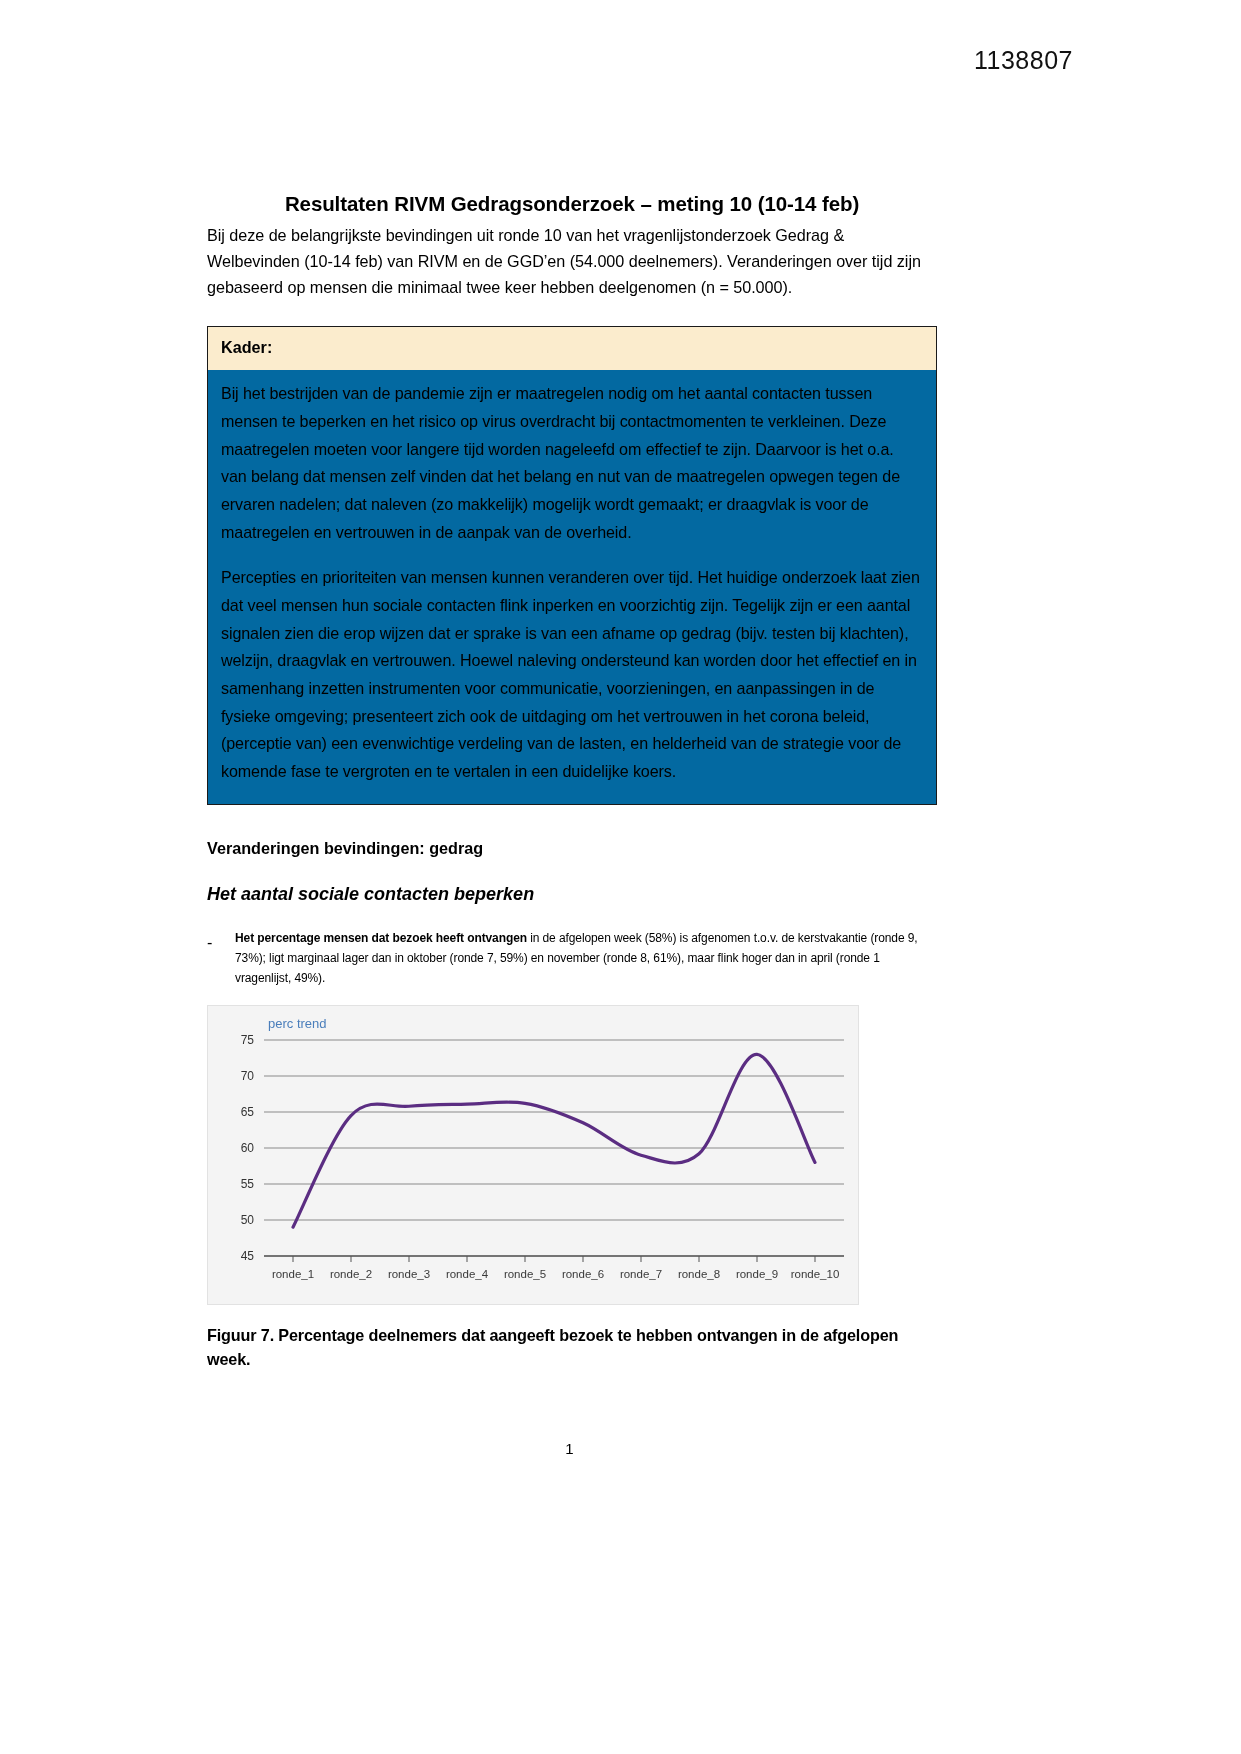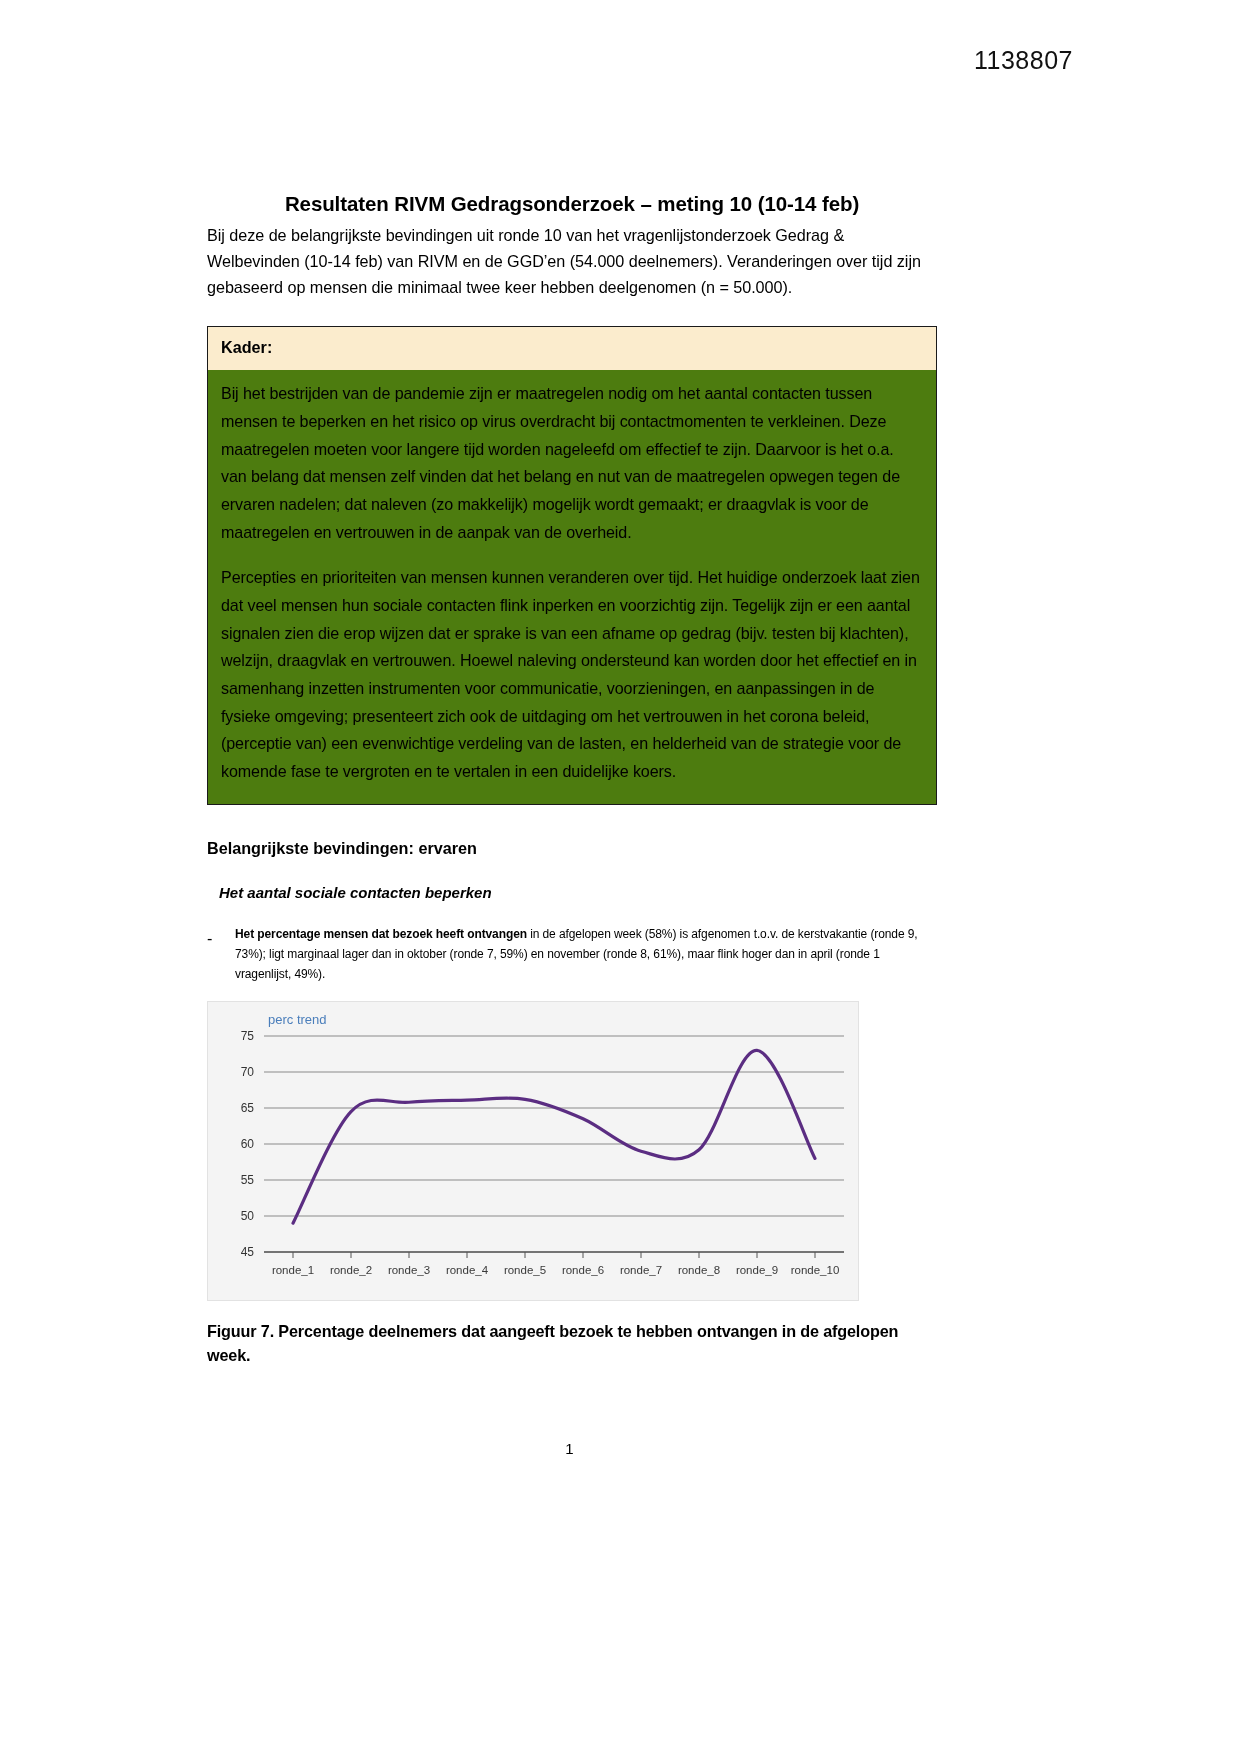--- a/index.html
+++ b/index.html
@@ -62,21 +62,21 @@
     line-height: 1.62;
     margin: 0 0 26px 0;
     text-align: left;
     letter-spacing: -0.05px;
   }
 
   
   .kader-box {
     border: 1.6px solid #1a1a1a;
     margin: 12px 0 34px 0;
-    background: #4d7c0f;
+    background: #0369a1;
   }
   .kader-head {
     background: #fbeccd;
     padding: 11px 13px 13px 13px;
     font-size: 16.2px;
     font-weight: bold;
   }
   .kader-body {
     padding: 10px 13px 16px 13px;
   }
@@ -88,24 +88,24 @@
   }
   .kader-body p:last-child { margin-bottom: 2px; }
 
   
   h2.section-head {
     font-size: 16.2px;
     font-weight: bold;
     margin: 0 0 26px 0;
   }
   h3.sub-head {
-    font-size: 15px;
+    font-size: 18px;
     font-weight: bold;
     font-style: italic;
-    margin: 0 0 24px 12px;
+    margin: 0 0 24px 0;
   }
 
   
   .bullet {
     display: flex;
     margin: 0 0 16px 0;
   }
   .bullet .dash {
     width: 28px;
     flex: 0 0 28px;
@@ -162,21 +162,21 @@
     <p class="body-par">Bij deze de belangrijkste bevindingen uit ronde 10 van het vragenlijstonderzoek Gedrag &amp; Welbevinden (10-14 feb) van RIVM en de GGD’en (54.000 deelnemers). Veranderingen over tijd zijn gebaseerd op mensen die minimaal twee keer hebben deelgenomen (n = 50.000).</p>
 
     <div class="kader-box">
       <div class="kader-head">Kader:</div>
       <div class="kader-body">
         <p>Bij het bestrijden van de pandemie zijn er maatregelen nodig om het aantal contacten tussen mensen te beperken en het risico op virus overdracht bij contactmomenten te verkleinen. Deze maatregelen moeten voor langere tijd worden nageleefd om effectief te zijn. Daarvoor is het o.a. van belang dat mensen zelf vinden dat het belang en nut van de maatregelen opwegen tegen de ervaren nadelen; dat naleven (zo makkelijk) mogelijk wordt gemaakt; er draagvlak is voor de maatregelen en vertrouwen in de aanpak van de overheid.</p>
         <p>Percepties en prioriteiten van mensen kunnen veranderen over tijd. Het huidige onderzoek laat zien dat veel mensen hun sociale contacten flink inperken en voorzichtig zijn. Tegelijk zijn er een aantal signalen zien die erop wijzen dat er sprake is van een afname op gedrag (bijv. testen bij klachten), welzijn, draagvlak en vertrouwen. Hoewel naleving ondersteund kan worden door het effectief en in samenhang inzetten instrumenten voor communicatie, voorzieningen, en aanpassingen in de fysieke omgeving; presenteert zich ook de uitdaging om het vertrouwen in het corona beleid, (perceptie van) een evenwichtige verdeling van de lasten, en helderheid van de strategie voor de komende fase te vergroten en te vertalen in een duidelijke koers.</p>
       </div>
     </div>
 
-    <h2 class="section-head">Belangrijkste bevindingen: ervaren</h2>
+    <h2 class="section-head">Veranderingen bevindingen: gedrag</h2>
     <h3 class="sub-head">Het aantal sociale contacten beperken</h3>
 
     <div class="bullet">
       <div class="dash">-</div>
       <div class="btext"><b>Het percentage mensen dat bezoek heeft ontvangen</b><span> in de afgelopen week (58%) is afgenomen t.o.v. de kerstvakantie (ronde 9, 73%); ligt marginaal lager dan in oktober (ronde 7, 59%) en november (ronde 8, 61%), maar flink hoger dan in april (ronde 1 vragenlijst, 49%).</span></div>
     </div>
 
     <div class="chart-wrap">
       <svg class="chart-svg" id="chart-svg" width="650" height="298" viewBox="0 0 650 298">
           <line x1="56" x2="636" y1="250" y2="250" stroke="#4a4a4a" stroke-width="1.6"></line>

